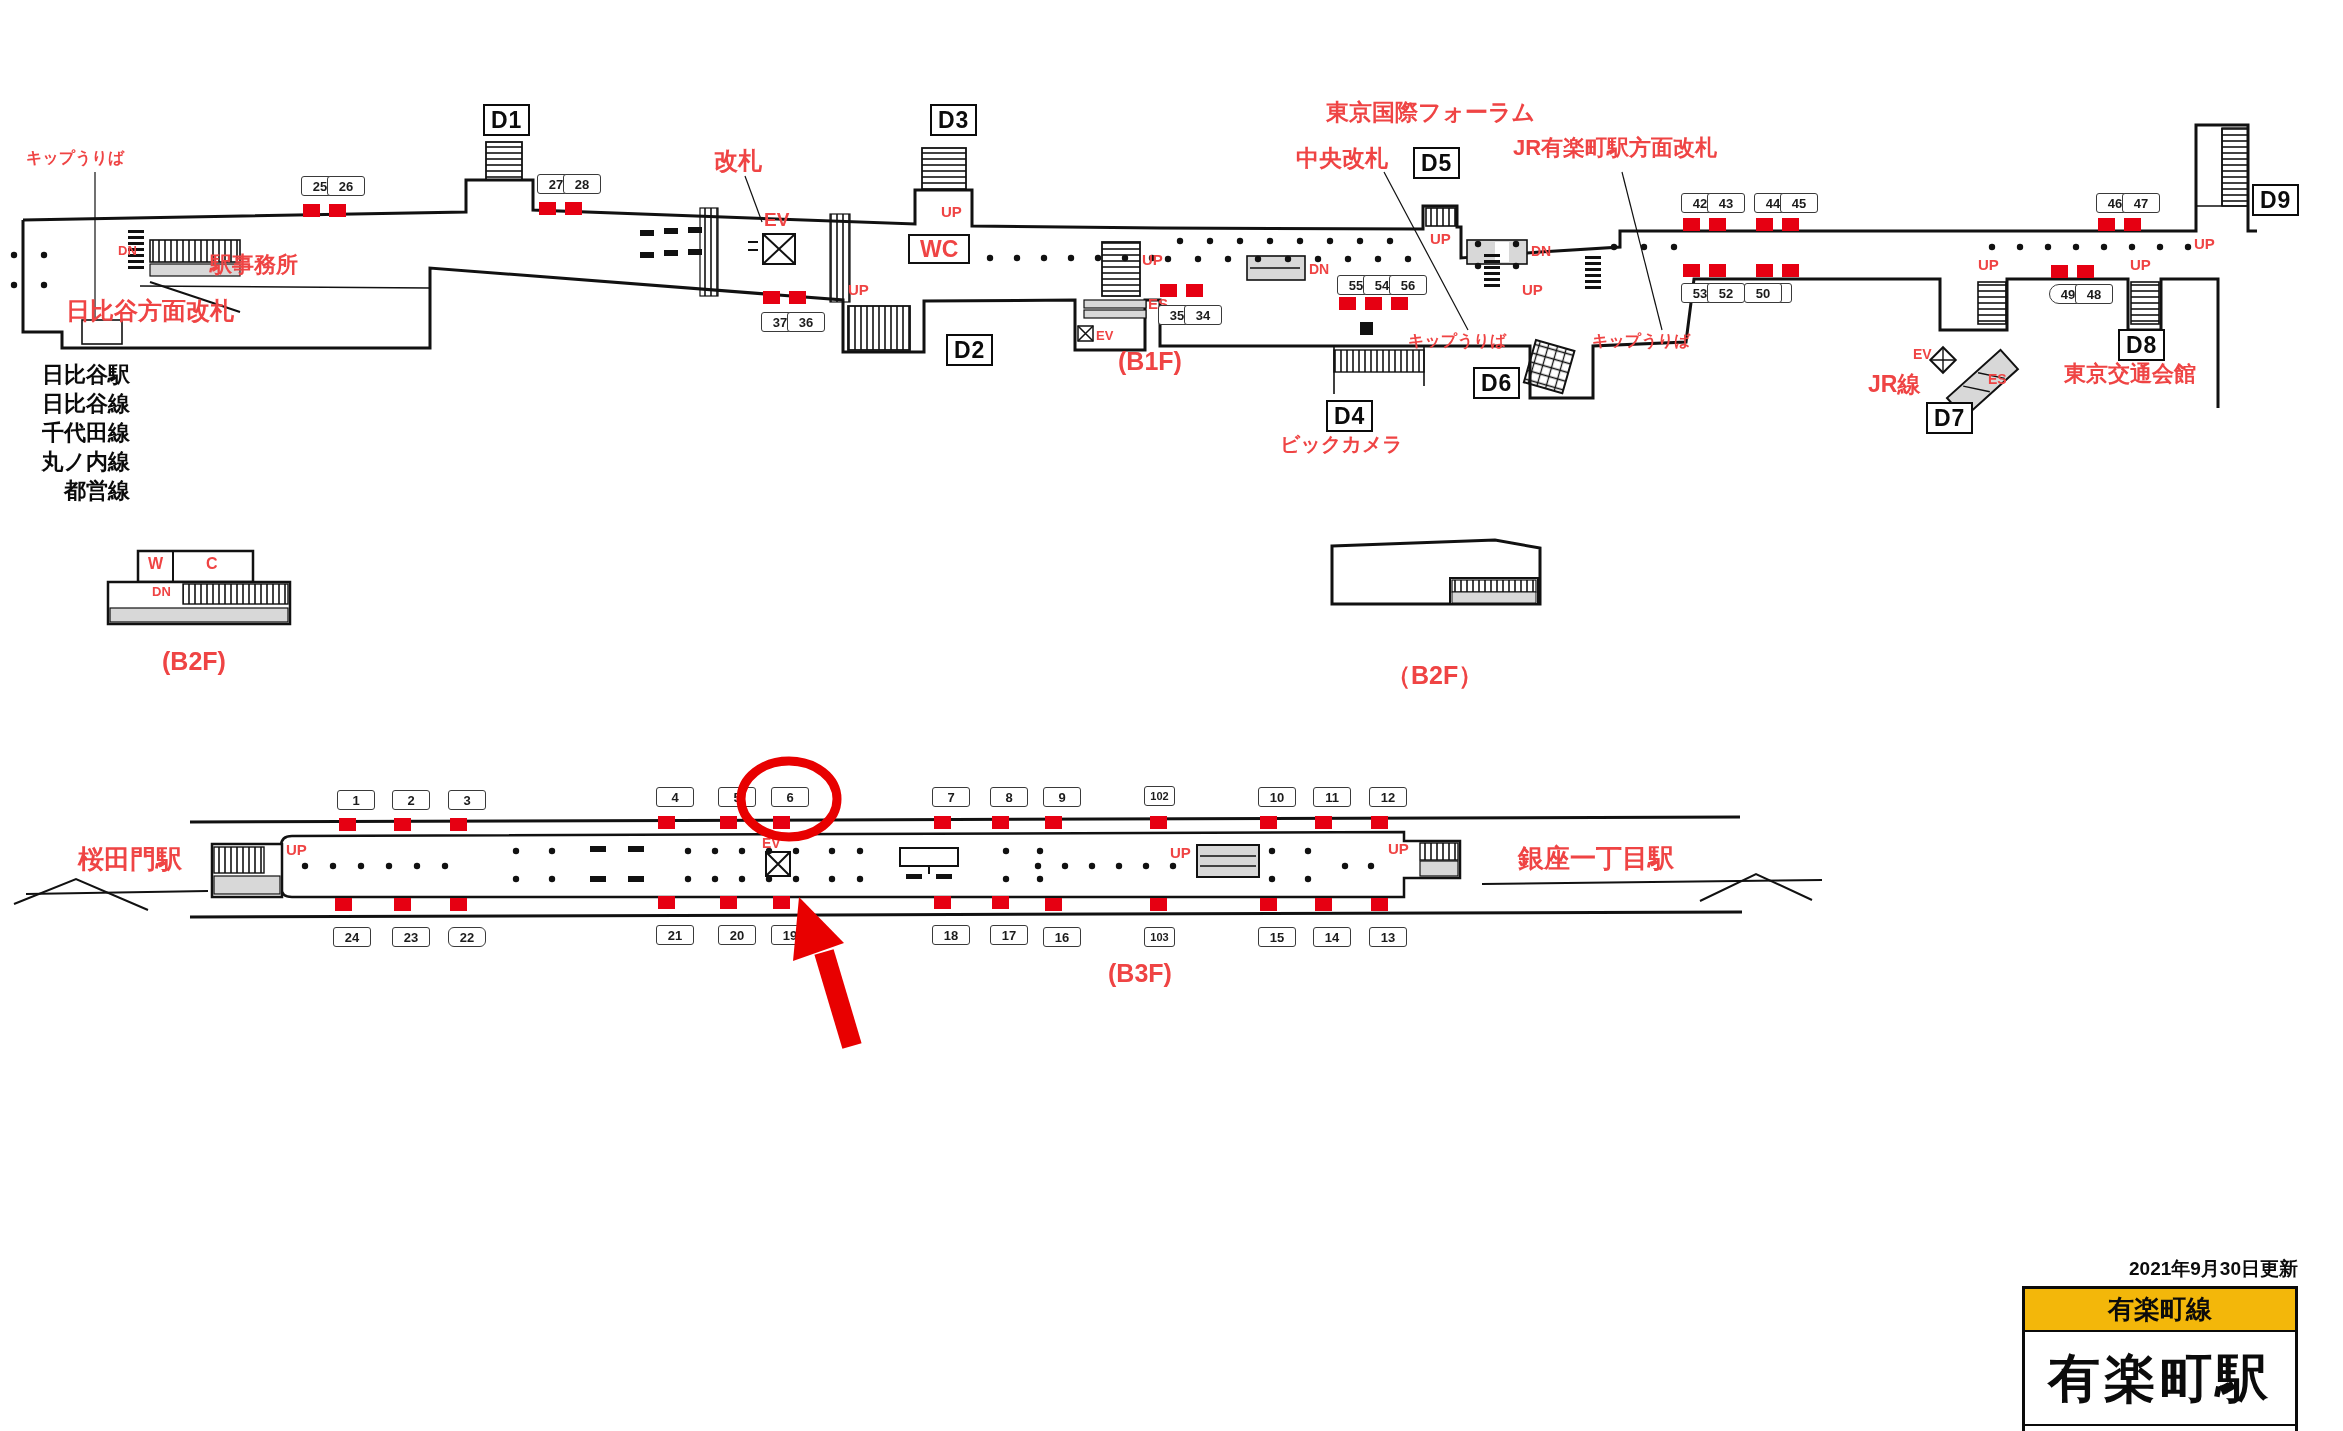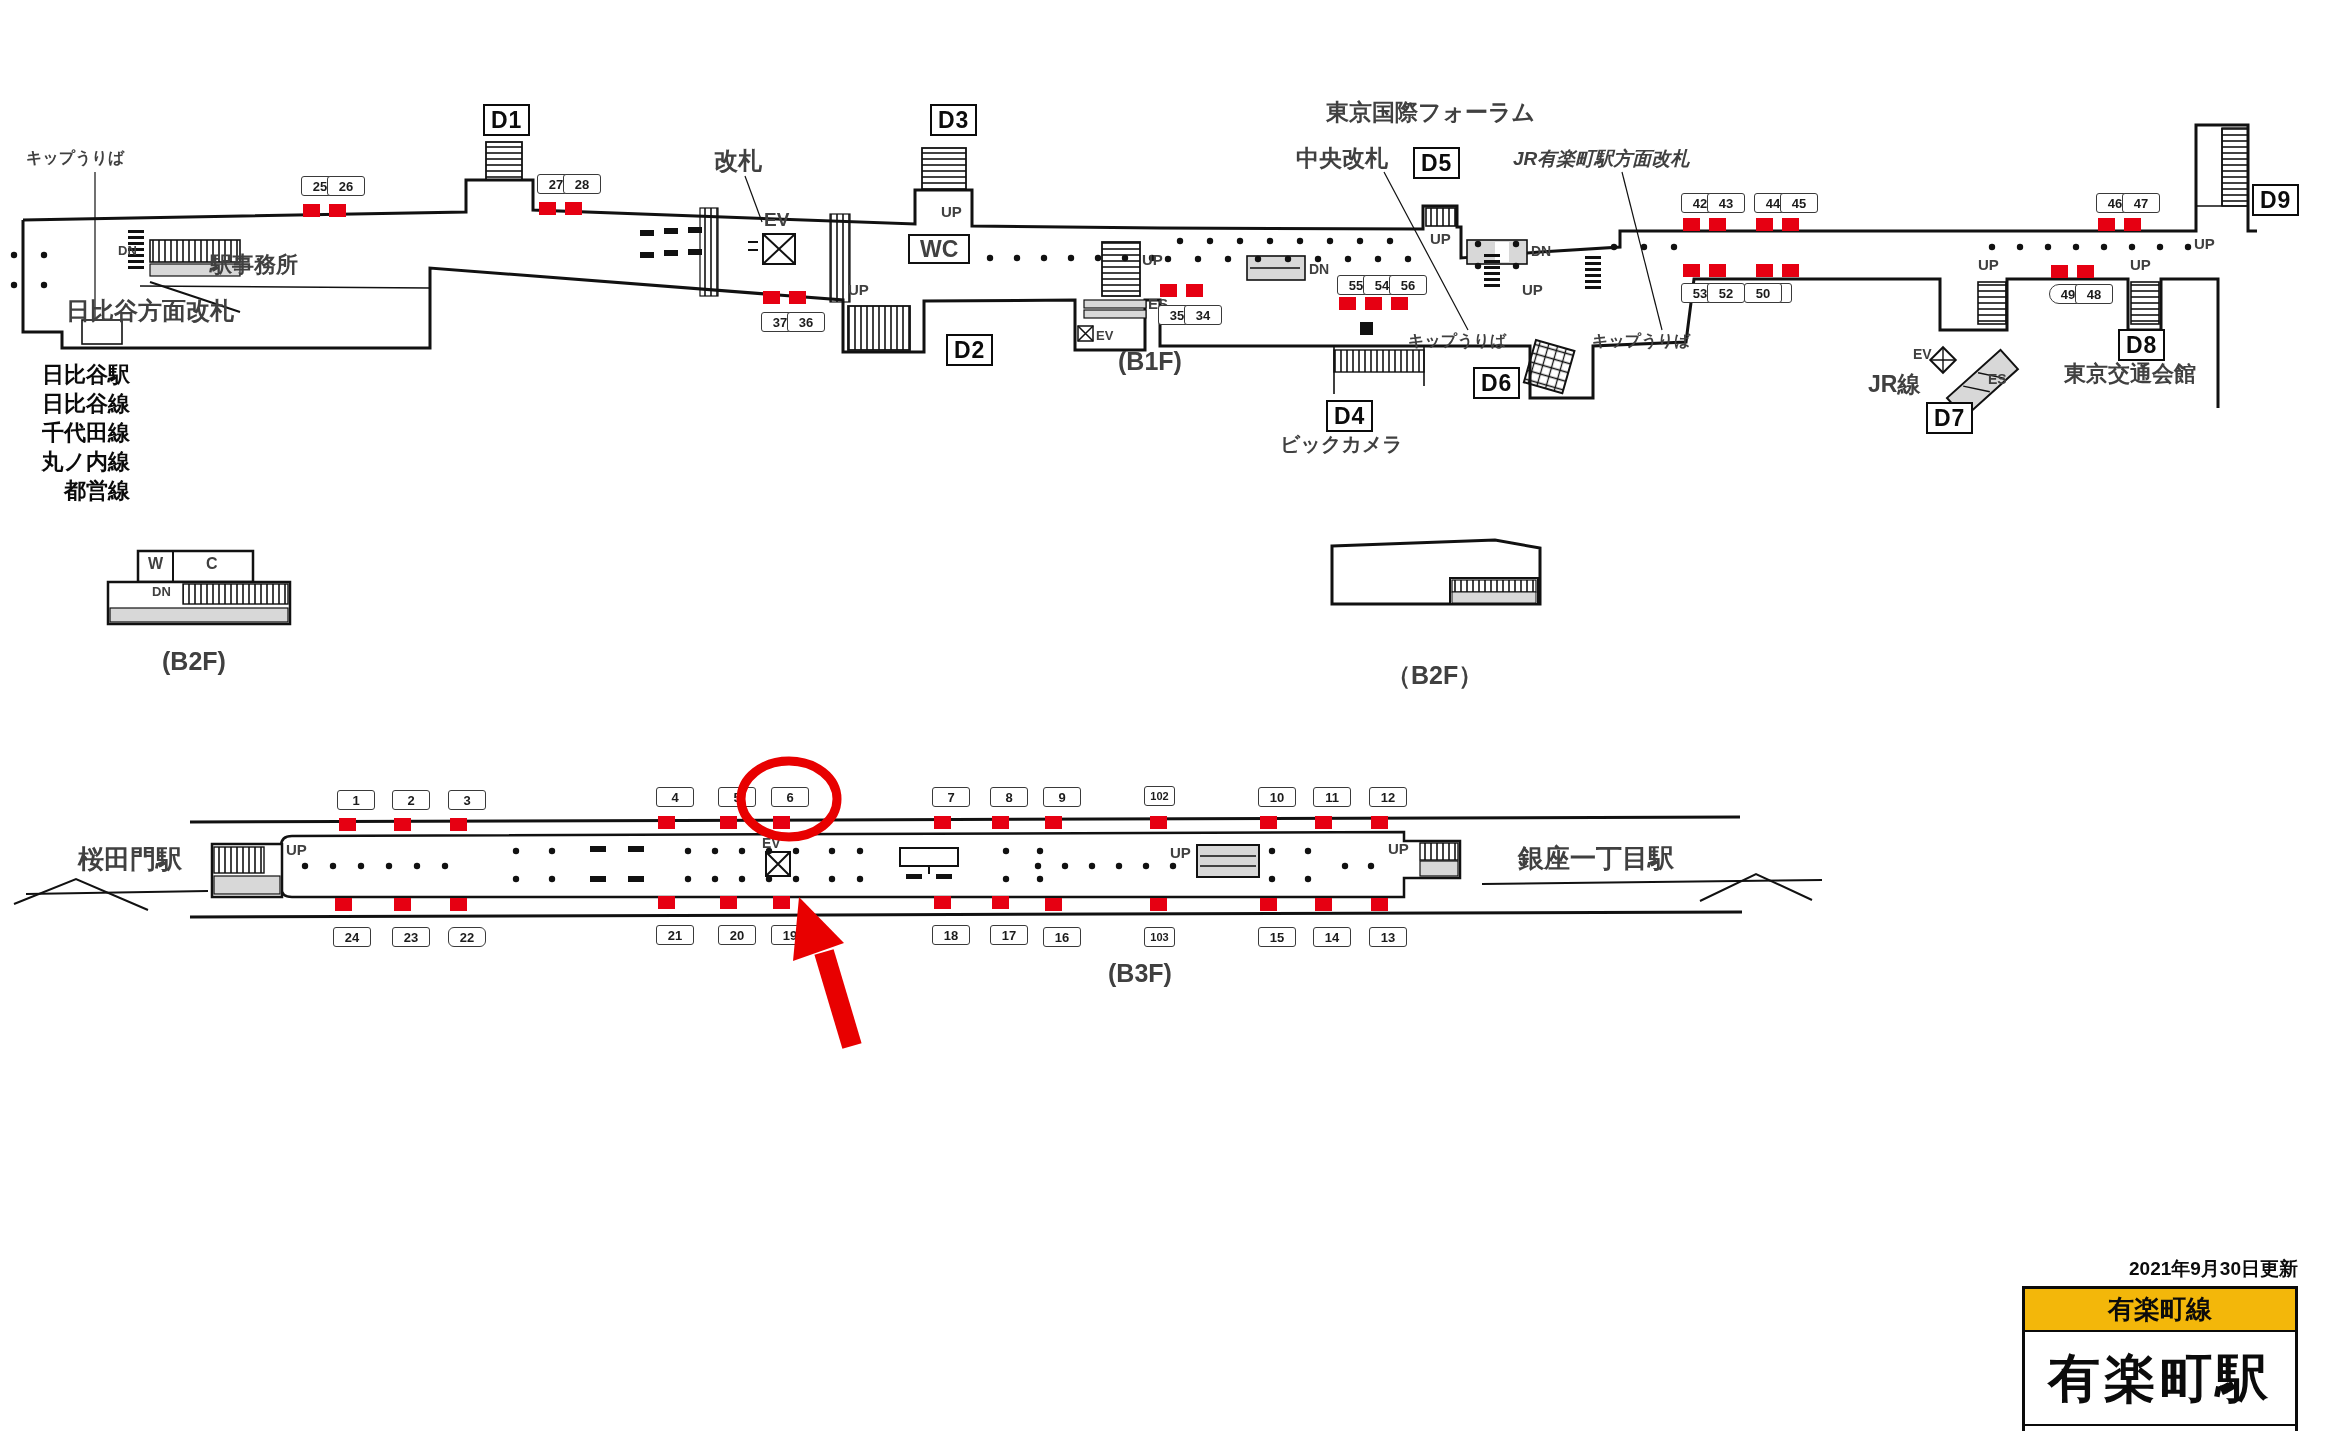--- a/index.html
+++ b/index.html
@@ -1,20 +1,20 @@
 <!DOCTYPE html>
 <html style="--red: #e60012; --annotation: #e80000; --yellow: #f3b70a; --ink: #111111; --gray: #d8d8d8;"><head>
 <meta charset="utf-8">
 <style>
   html,body{margin:0;background:#ffffff}
   #stage{position:relative;width:2343px;height:1431px;background:#fff;
          font-family:"Liberation Sans","DejaVu Sans",sans-serif;overflow:hidden}
   svg.layer,#overlay{position:absolute;left:0;top:0;width:2343px;height:1431px}
   #overlay{pointer-events:none}
-  .lbl{position:absolute;font-weight:600;color:#404040;white-space:nowrap;line-height:1.05}
+  .lbl{position:absolute;font-weight:600;color:#ef4444;white-space:nowrap;line-height:1.05}
   .lbl.boxed{border:2.5px solid #111;background:#fff;padding:1px 10px;font-weight:700}
   .exit{position:absolute;border:2.5px solid #0b0b0b;background:#fff;color:#0b0b0b;
         font-size:23px;font-weight:700;padding:1px 6px;line-height:1.15;letter-spacing:1px}
   .signbox{position:absolute;width:38px;height:20px;border:1.5px solid #3a3a3a;border-radius:3px;
         background:#fff;color:#1c1c1c;font-size:13px;font-weight:600;
         display:flex;align-items:center;justify-content:center;box-sizing:border-box}
   .signbox.wide{width:31px;font-size:11px}
   .sq{position:absolute;width:17px;height:13px;background:var(--red,#e60012)}
   .legend-line{position:absolute;width:106px;text-align:right;font-size:22px;font-weight:600;color:#0b0b0b}
   #info{position:absolute;left:2022px;top:1256px;width:276px}
@@ -293,21 +293,21 @@
       <div class="lbl boxed" style="left: 908px; top: 234px; font-size: 23px;">WC</div>
       <div class="lbl" style="left: 941px; top: 204px; font-size: 15px;">UP</div>
       <div class="lbl" style="left: 848px; top: 282px; font-size: 15px;">UP</div>
       <div class="lbl" style="left: 1118px; top: 348px; font-size: 25px;">(B1F)</div>
       <div class="lbl" style="left: 1142px; top: 252px; font-size: 15px;">UP</div>
       <div class="lbl" style="left: 1148px; top: 296px; font-size: 15px;">ES</div>
       <div class="lbl" style="left: 1096px; top: 329px; font-size: 13px;">EV</div>
       <div class="lbl" style="left: 1309px; top: 262px; font-size: 14px;">DN</div>
       <div class="lbl" style="left: 1326px; top: 100px; font-size: 23px;">東京国際フォーラム</div>
       <div class="lbl" style="left: 1296px; top: 146px; font-size: 23px;">中央改札</div>
-      <div class="lbl" style="left: 1513px; top: 149px; font-size: 19px; font-style: italic;">JR有楽町駅方面改札</div>
+      <div class="lbl" style="left: 1513px; top: 136px; font-size: 22px;">JR有楽町駅方面改札</div>
       <div class="lbl" style="left: 1430px; top: 231px; font-size: 15px;">UP</div>
       <div class="lbl" style="left: 1531px; top: 244px; font-size: 14px;">DN</div>
       <div class="lbl" style="left: 1522px; top: 282px; font-size: 15px;">UP</div>
       <div class="lbl" style="left: 1408px; top: 333px; font-size: 16px;">キップうりば</div>
       <div class="lbl" style="left: 1592px; top: 333px; font-size: 16px;">キップうりば</div>
       <div class="lbl" style="left: 1280px; top: 434px; font-size: 20px;">ビックカメラ</div>
       <div class="lbl" style="left: 1868px; top: 372px; font-size: 23px;">JR線</div>
       <div class="lbl" style="left: 1913px; top: 347px; font-size: 14px;">EV</div>
       <div class="lbl" style="left: 1988px; top: 372px; font-size: 14px;">ES</div>
       <div class="lbl" style="left: 1978px; top: 257px; font-size: 15px;">UP</div>

